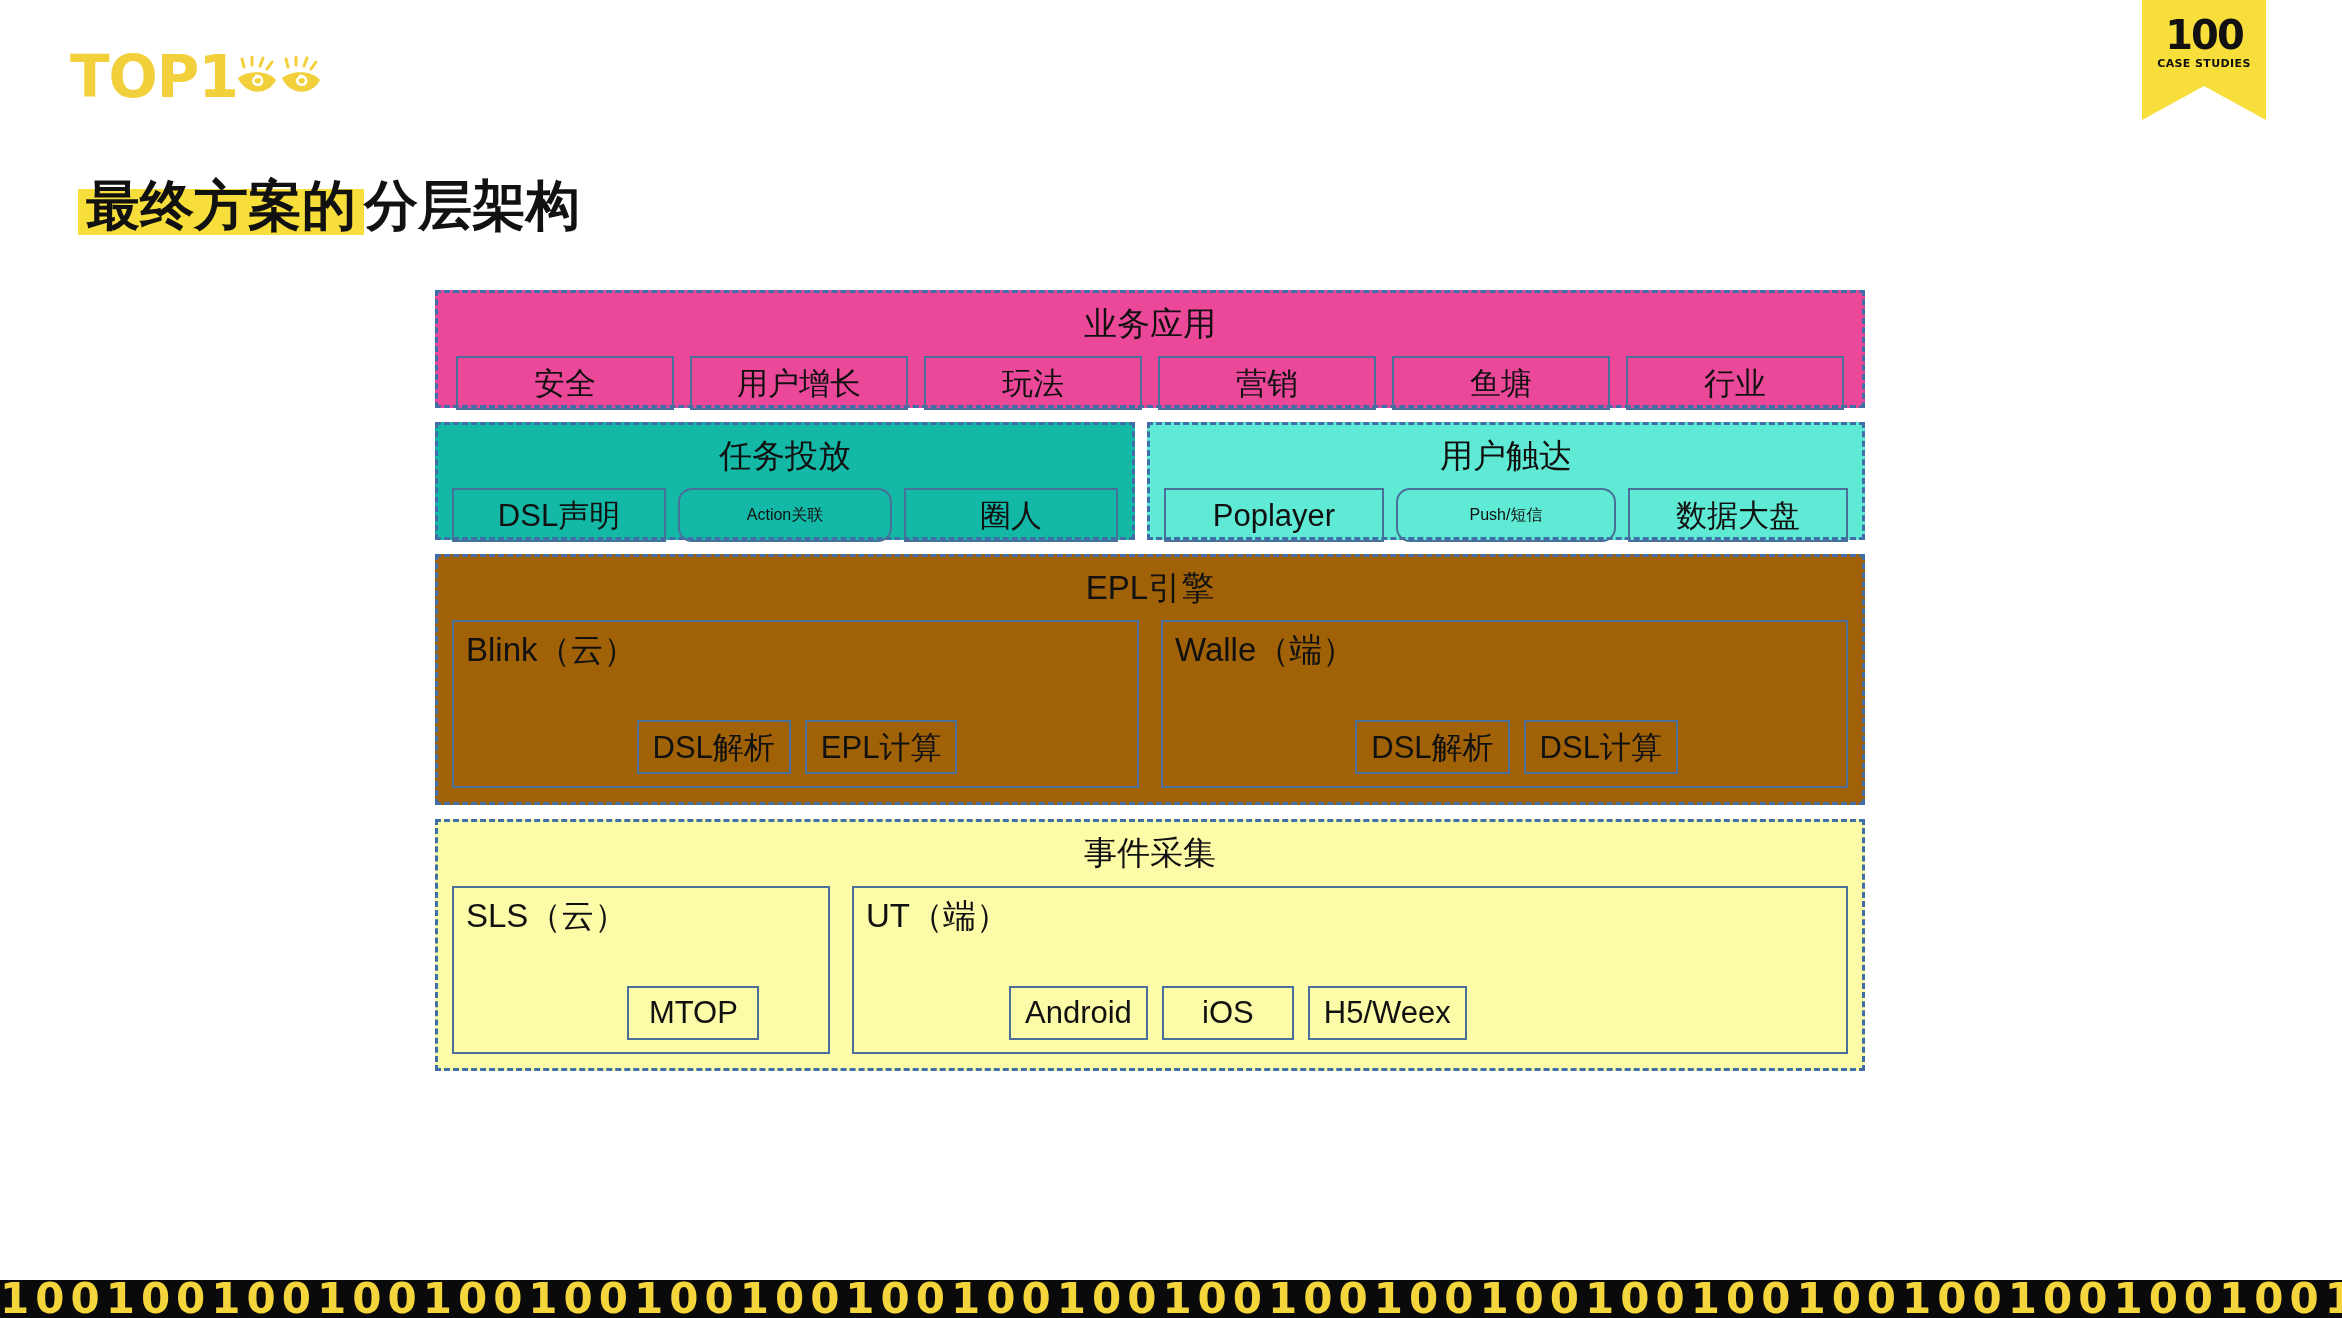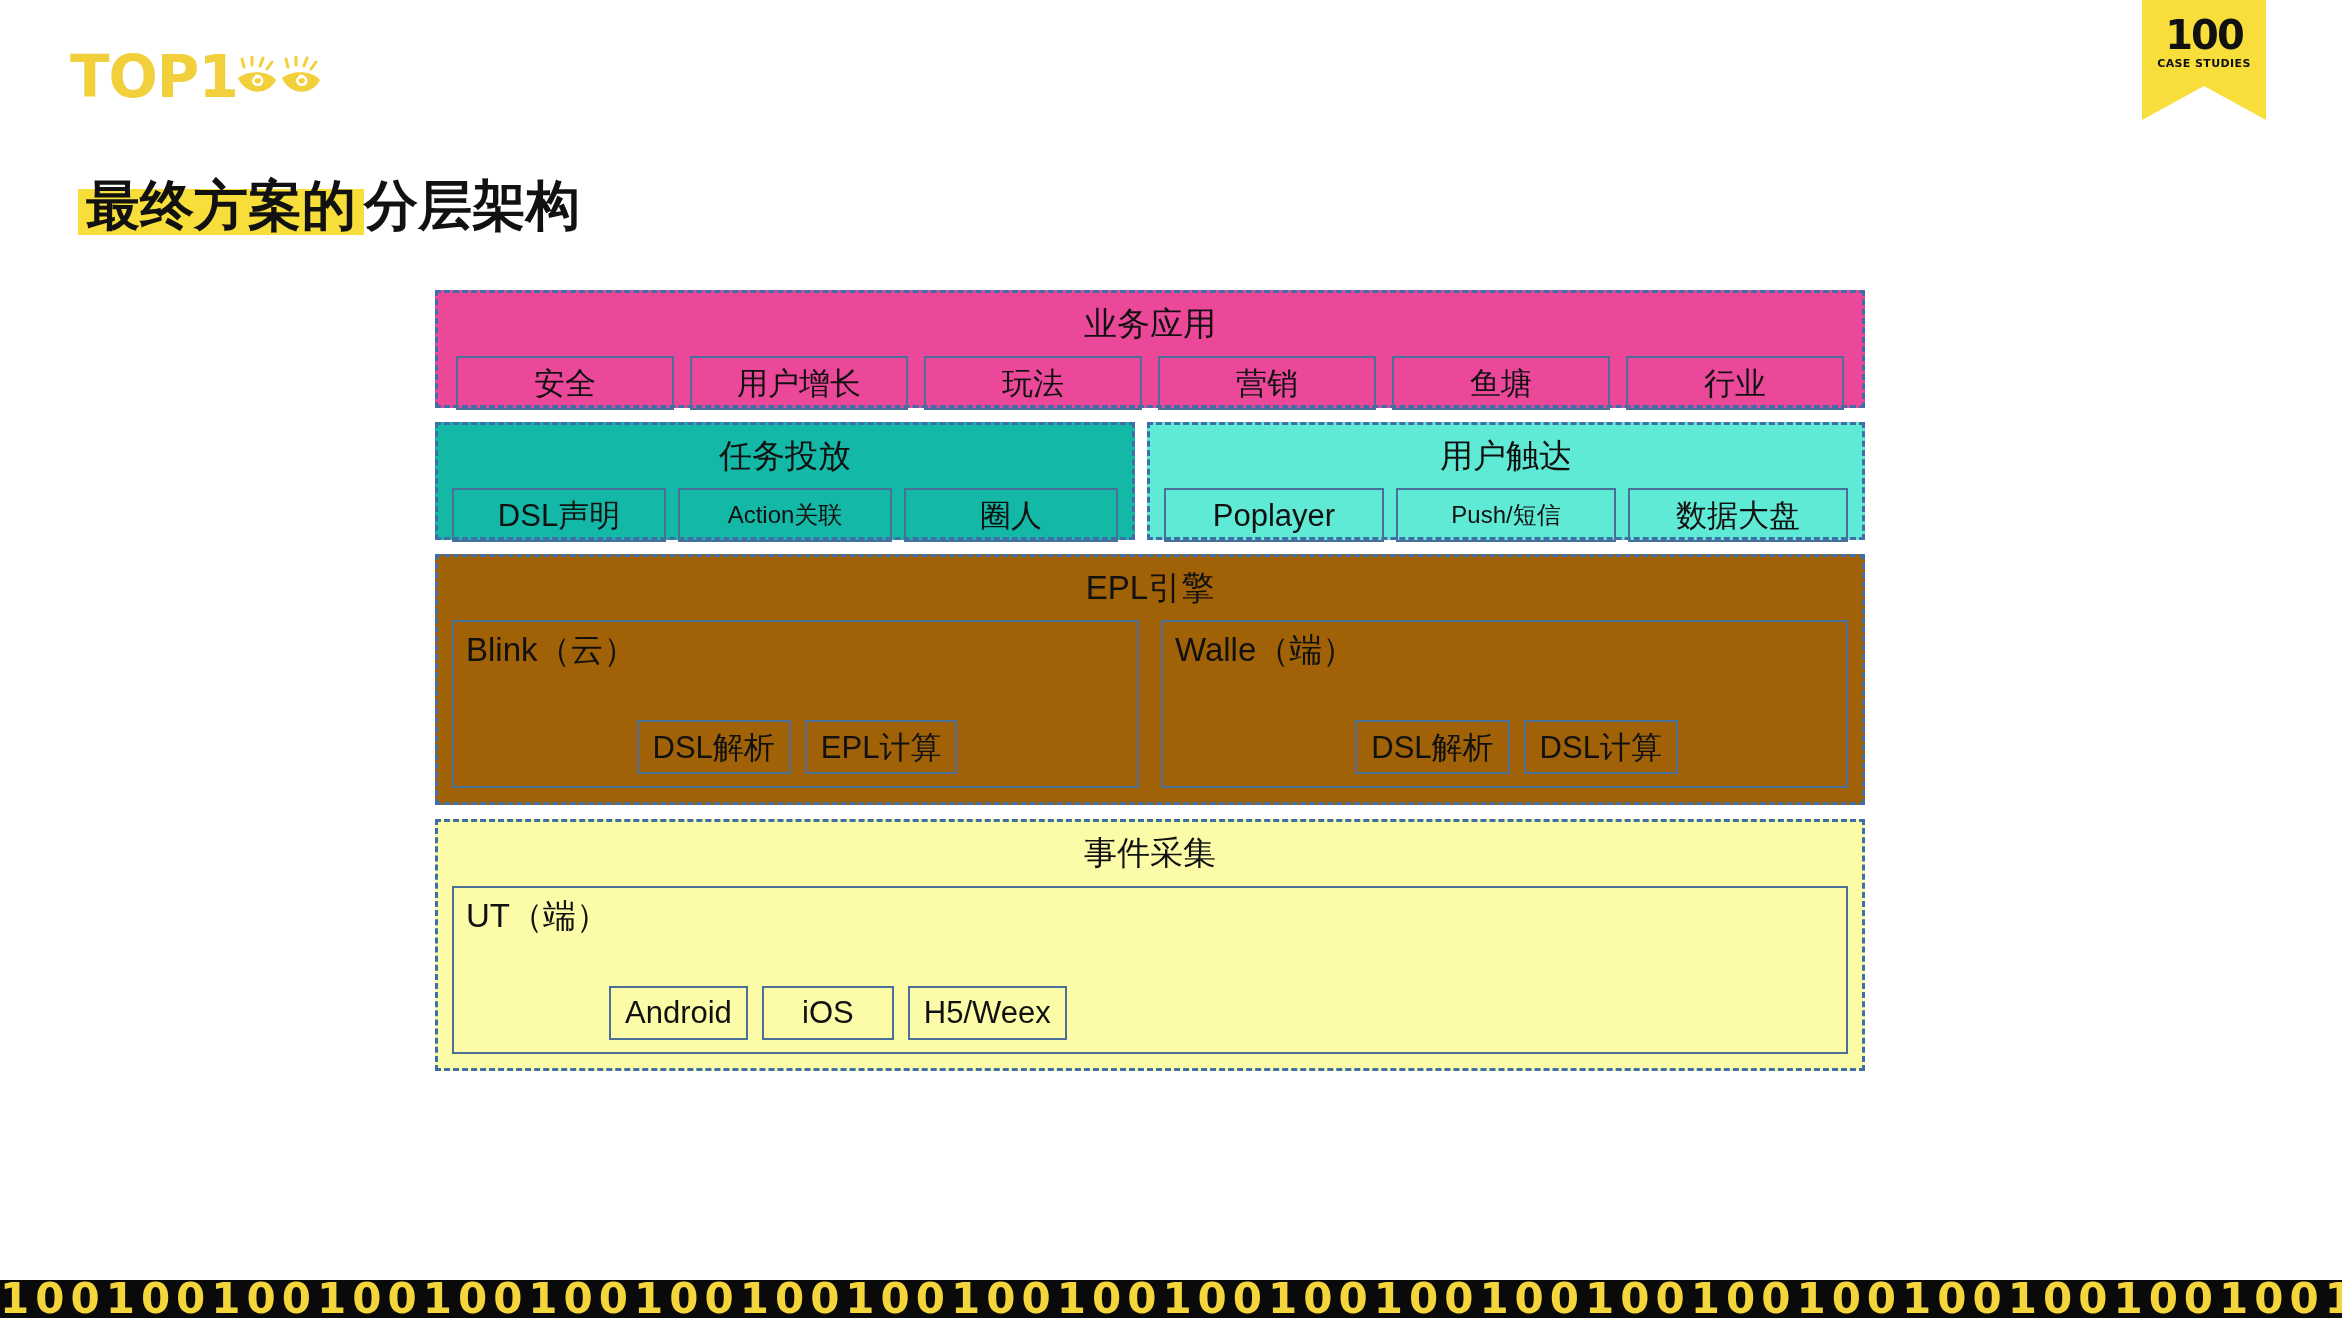--- a/index.html
+++ b/index.html
@@ -145,21 +145,21 @@
     align-items: center;
     justify-content: center;
     text-align: center;
     height: 54px;
     padding: 0 14px;
     font-size: 31px;
     line-height: 1;
     color: #111111;
     white-space: nowrap;
   }
-  .chip.small { font-size: 24px; }
+  .chip.small { font-size: 16px; border-radius: 14px; }
 
   
   .layer-apps { height: 118px; padding-bottom: 14px; }
   .layer-apps .layer-row { gap: 16px; }
   .layer-apps .chip { flex: 1 1 0; }
 
   
   .split-row {
     display: flex;
     gap: 12px;
@@ -309,20 +309,26 @@
           <div class="chip">DSL解析</div>
           <div class="chip">DSL计算</div>
         </div>
       </div>
     </div>
   </div>
 
   <div class="layer layer-big fill-yellow">
     <div class="layer-title">事件采集</div>
     <div class="panel-row">
+      <div class="panel" style="flex:0 0 378px;">
+        <div class="panel-title">SLS（云）</div>
+        <div class="panel-chips">
+          <div class="chip">MTOP</div>
+        </div>
+      </div>
       <div class="panel">
         <div class="panel-title">UT（端）</div>
         <div class="panel-chips">
           <div class="chip">Android</div>
           <div class="chip">iOS</div>
           <div class="chip">H5/Weex</div>
         </div>
       </div>
     </div>
   </div>

